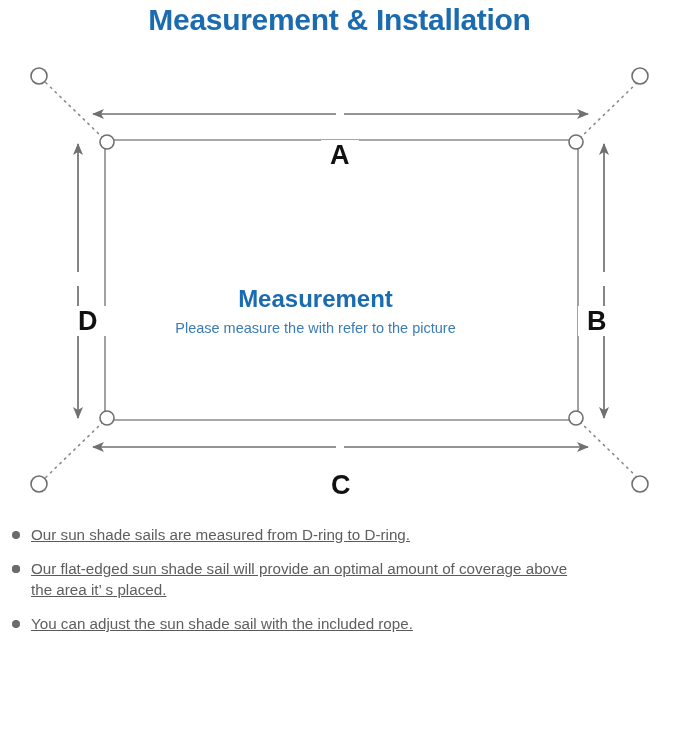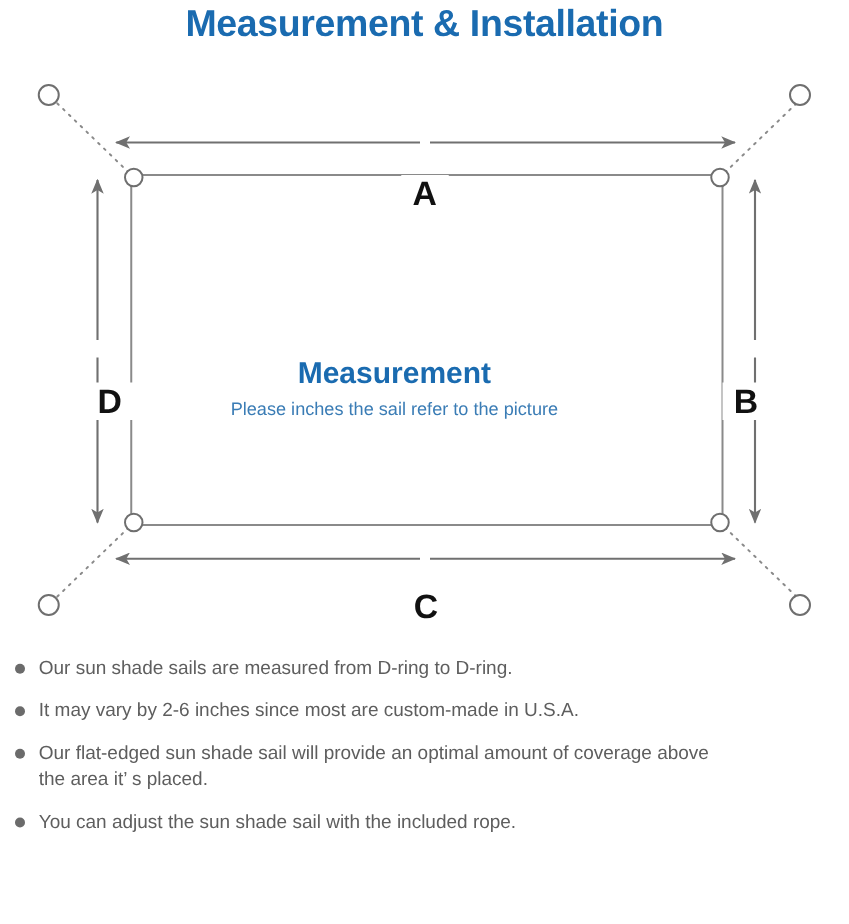--- a/index.html
+++ b/index.html
@@ -72,20 +72,21 @@
   #dim-a { left: 321px; top: 96px; }
   #dim-b { left: 578px; top: 262px; }
   #dim-c { left: 322px; top: 426px; }
   #dim-d { left: 69px;  top: 262px; }
 
   #notes {
     position: absolute;
     left: 0;
     top: 524px;
     width: 597px;
+    text-decoration: underline;
   }
   .note {
     position: relative;
     padding-left: 31px;
     padding-right: 6px;
     font-size: 15.2px;
     line-height: 21px;
     color: #5e5e5e;
     margin-bottom: 13px;
   }
@@ -148,37 +149,36 @@
       <line x1="78" y1="228" x2="78" y2="100" marker-end="url(#ah)"></line>
       <line x1="78" y1="242" x2="78" y2="374" marker-end="url(#ah)"></line>
 
       <line x1="604" y1="228" x2="604" y2="100" marker-end="url(#ah)"></line>
       <line x1="604" y1="242" x2="604" y2="374" marker-end="url(#ah)"></line>
     </g>
   </svg>
 
   <div id="center-label">
     <div id="center-title">Measurement</div>
-    <div id="center-sub">Please inches the sail refer to the picture</div>
+    <div id="center-sub">Please measure the with refer to the picture</div>
   </div>
 
   <div class="dim-label" id="dim-a">A</div>
   <div class="dim-label" id="dim-b">B</div>
   <div class="dim-label" id="dim-c">C</div>
   <div class="dim-label" id="dim-d">D</div>
 </div>
 
 <div id="notes">
   <div class="note">
     <span class="bullet"></span>
     <span>Our sun shade sails are measured from D-ring to D-ring.</span>
   </div>
   <div class="note">
     <span class="bullet"></span>
-    <span>It may vary by 2-6 inches since most are custom-made in U.S.A.</span>
   </div>
   <div class="note">
     <span class="bullet"></span>
     <span>Our flat-edged sun shade sail will provide an optimal amount of coverage above the area it’   s placed.</span>
   </div>
   <div class="note">
     <span class="bullet"></span>
     <span>You can adjust the sun shade sail with the included rope.</span>
   </div>
 </div>

